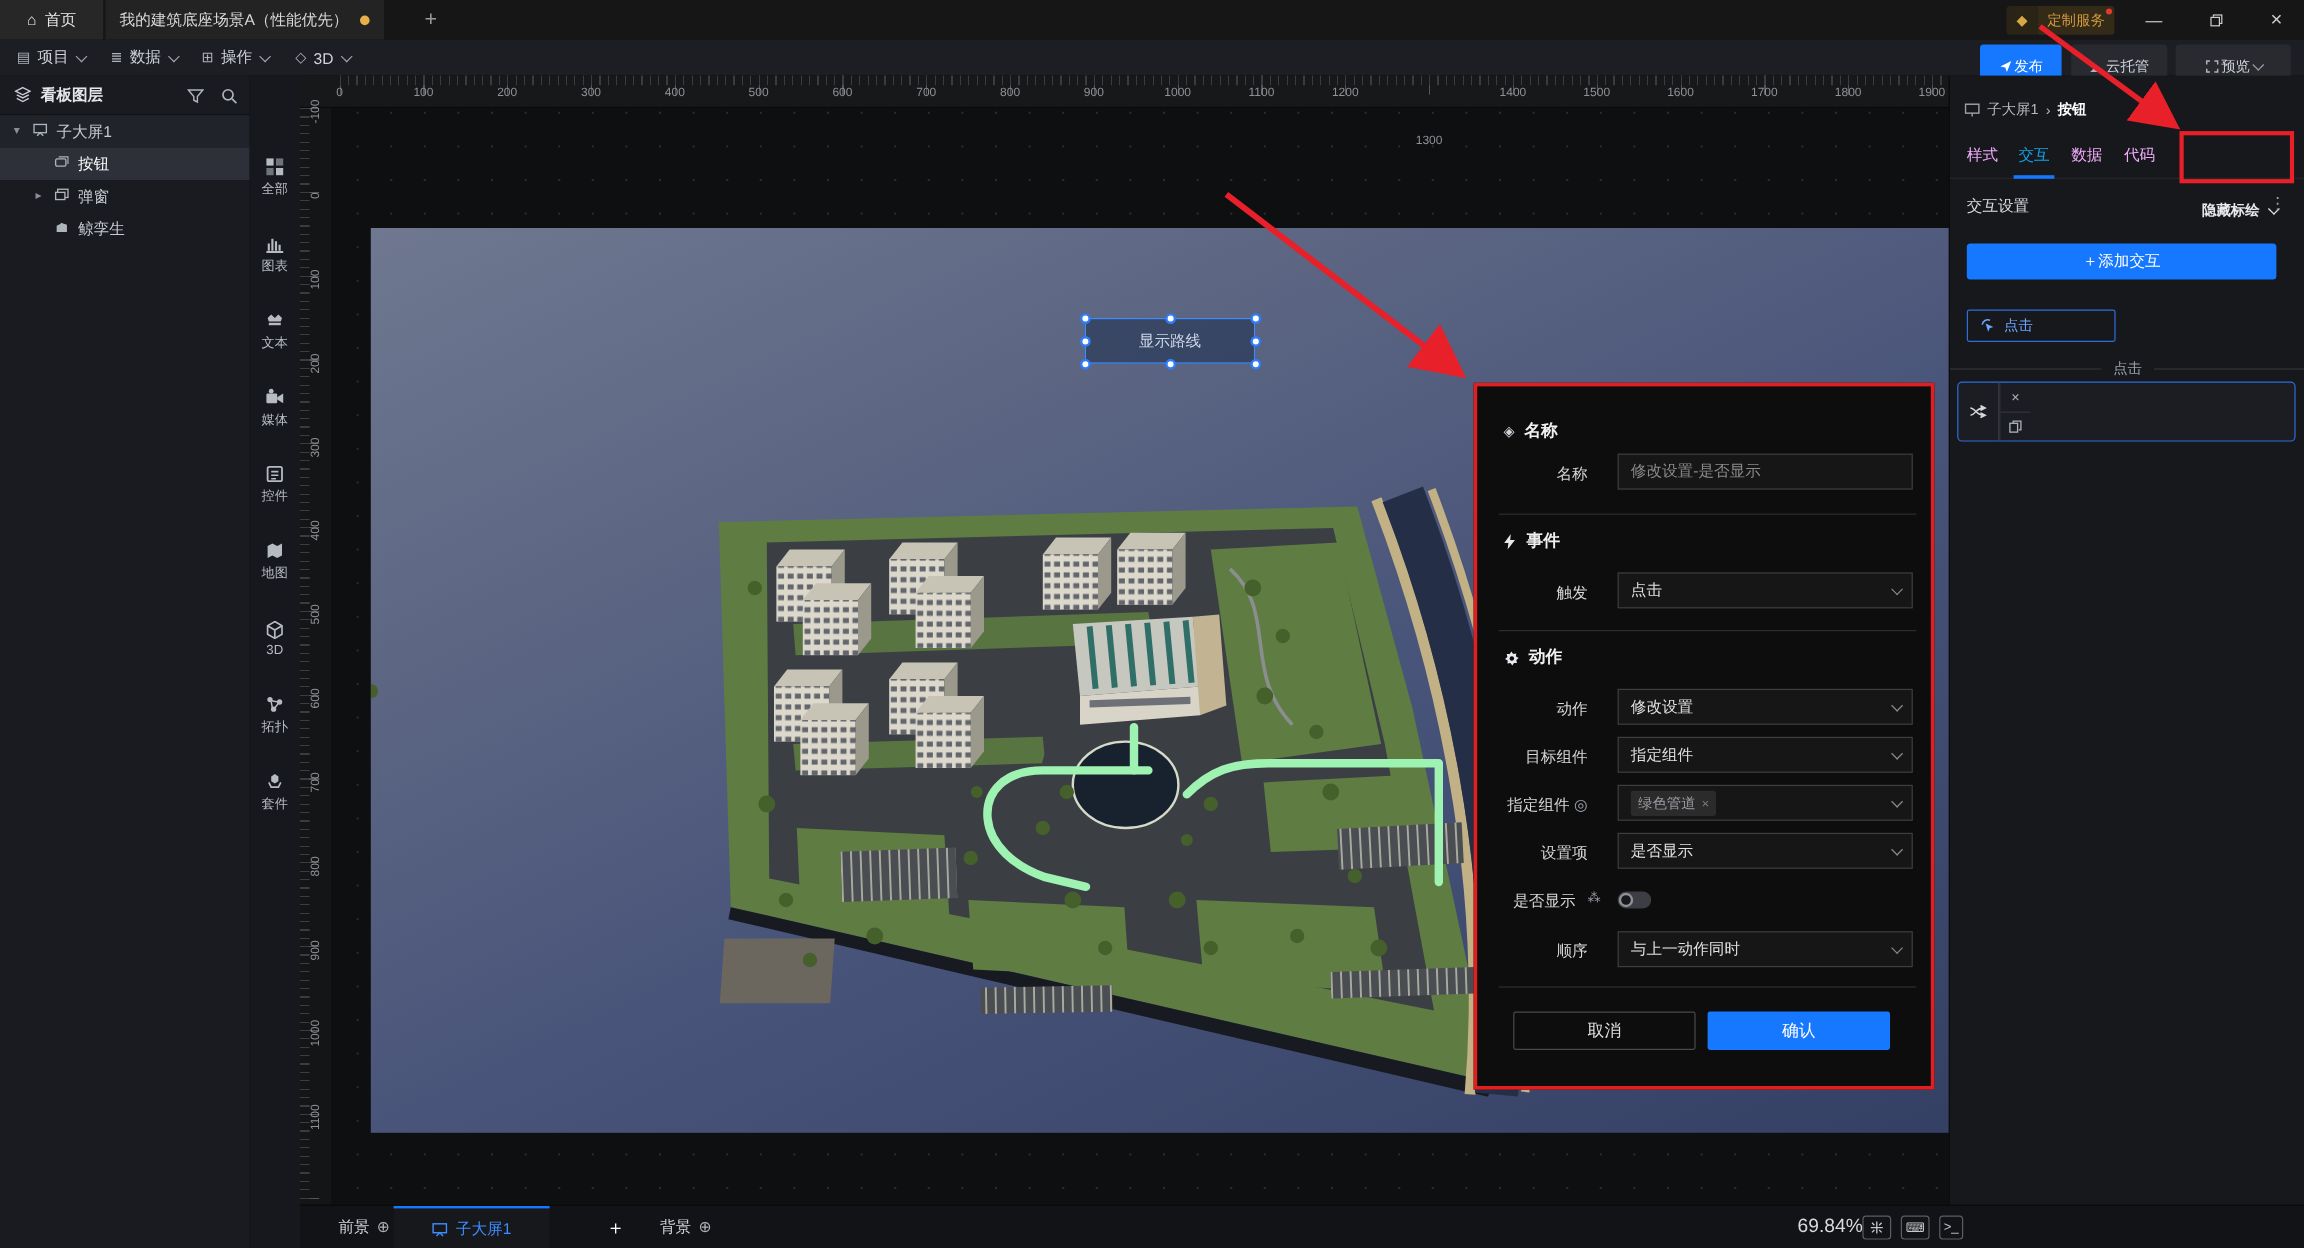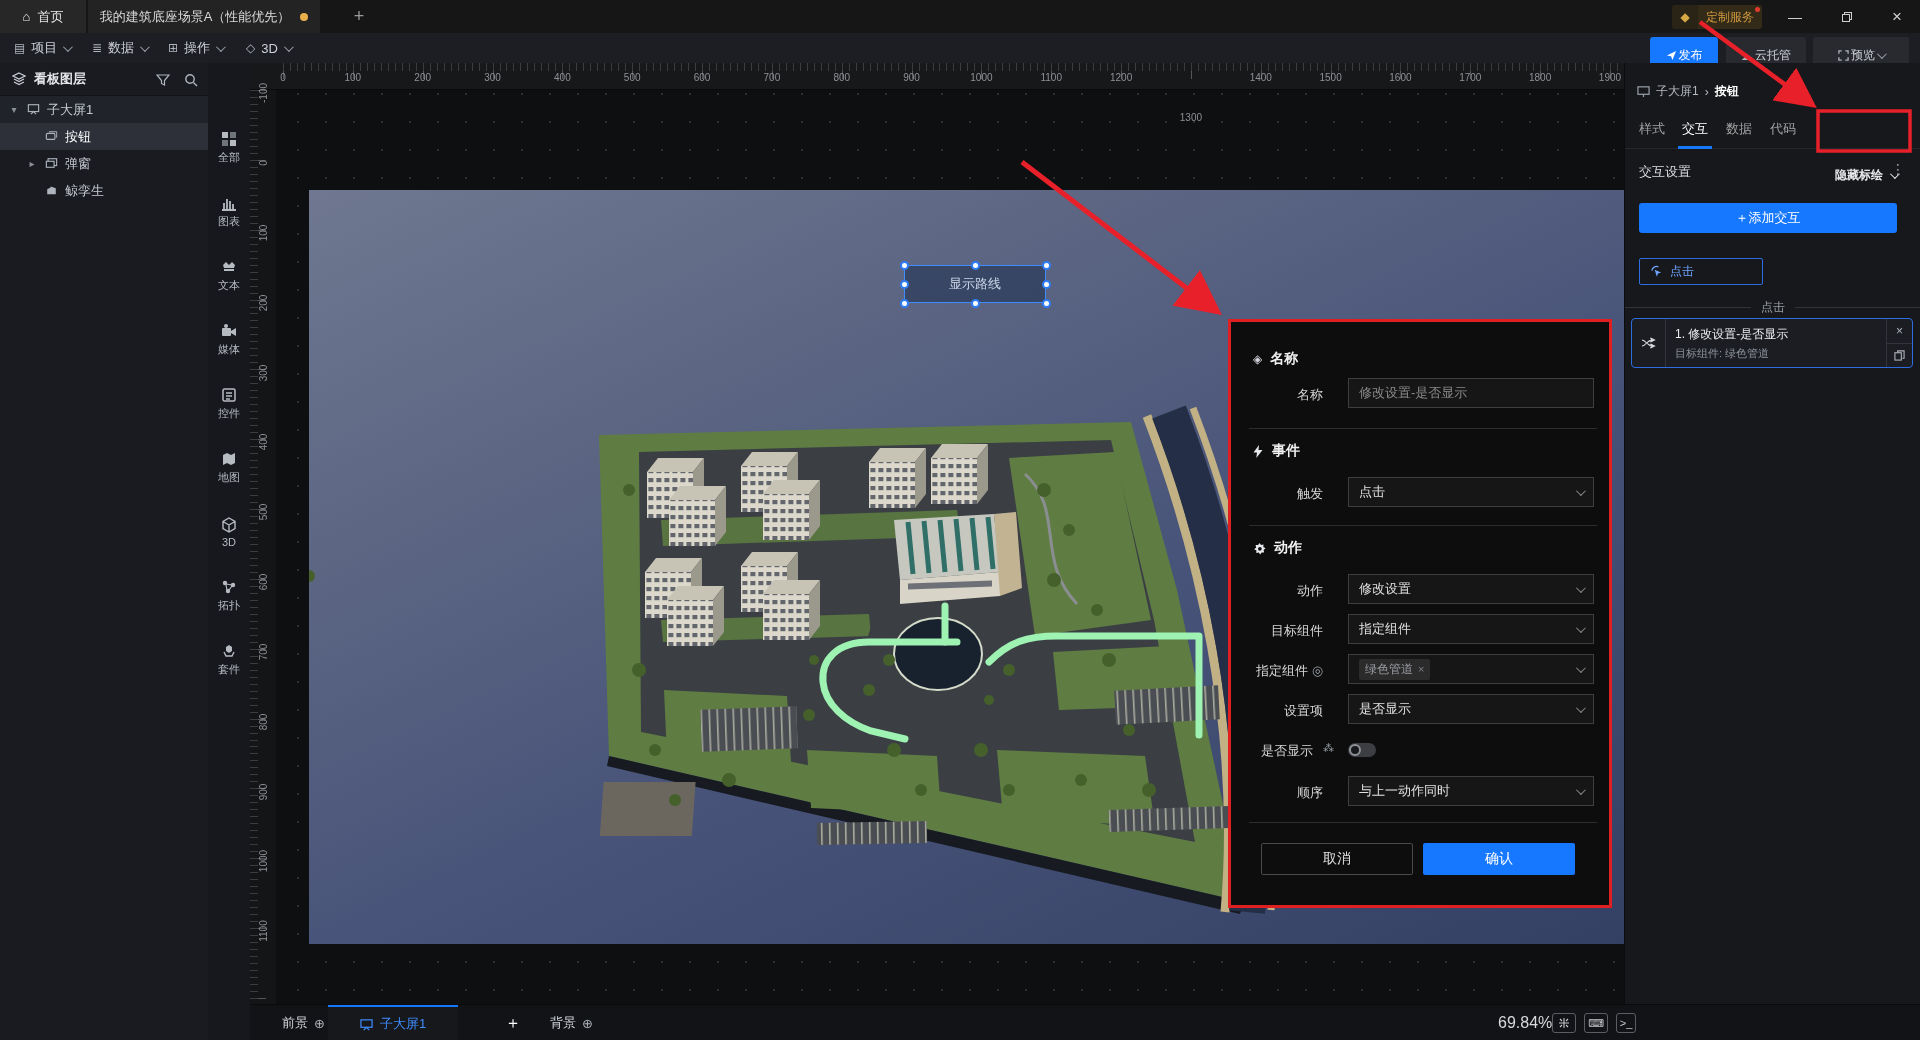--- a/index.html
+++ b/index.html
@@ -85,22 +85,22 @@
     background:rgba(34,50,82,.6); border:1px solid #3f8cff; display:flex; align-items:center; justify-content:center;
     color:#cdd7e8; font-size:13px; }
   .handle { position:absolute; width:9px; height:9px; border-radius:50%; background:#fff; border:2px solid #2f7df6; }
 
   
   .right-panel { position:absolute; left:1624px; top:63px; width:296px; height:941px; background:#17181c;
     border-left:1px solid #0c0c0e; }
   .rp-crumb { position:absolute; left:12px; top:20px; color:#b6bac1; font-size:12px; display:flex; gap:6px; align-items:center;}
   .rp-crumb b { color:#fff; }
   .rp-tabs { position:absolute; left:0; top:46px; width:296px; height:40px; border-bottom:1px solid #26272c; }
-  .rp-tab { position:absolute; top:0; height:40px; display:flex; align-items:center; color:#a3a3a3; font-size:13px; }
-  .rp-tab.active { color:#ffffff; }
+  .rp-tab { position:absolute; top:0; height:40px; display:flex; align-items:center; color:#f0abfc; font-size:13px; }
+  .rp-tab.active { color:#0ea5e9; }
   .rp-tab.active::after { content:""; position:absolute; left:-4px; right:-4px; bottom:0; height:3px; background:#1677ff; }
   .rp-dd { position:absolute; left:198px; top:53px; width:86px; height:26px; display:flex; align-items:center;
     justify-content:center; gap:7px; color:#e8eaed; font-size:12px; font-weight:bold; }
   .rp-sec { position:absolute; left:14px; top:100px; color:#dadde2; font-size:13px; }
   .rp-dots { position:absolute; right:14px; top:98px; color:#9aa0a8; font-size:14px; letter-spacing:1px; }
   .rp-addbtn { position:absolute; left:14px; top:140px; width:258px; height:30px; background:#1677ff; border-radius:3px;
     color:#fff; font-size:13px; display:flex; align-items:center; justify-content:center; gap:4px; }
   .rp-chip { position:absolute; left:14px; top:195px; width:124px; height:27px; border:1px solid #2e6ddd; border-radius:2px;
     color:#6ea4ff; font-size:12px; display:flex; align-items:center; padding-left:10px; gap:7px; }
   .rp-divlabel { position:absolute; left:0; top:232px; width:296px; height:24px; display:flex; align-items:center; gap:10px;
@@ -569,24 +569,20 @@
     </div>
     <div class="rp-divlabel">
       <span>点击</span>
     </div>
     <div class="rp-card">
       <div class="cicon">
         <svg width="16" height="14" viewBox="0 0 16 14">
           <path d="M1 4 C5 4 6 10 11 10 M1 10 C5 10 6 4 11 4 M11 4 l-1.5-2 4 2 -4 2 Z M11 10 l-1.5-2 4 2 -4 2 Z" fill="#d5d8dd" stroke="#d5d8dd" stroke-width="1.1" fill-rule="evenodd"></path>
           </svg>
       </div>
-      <div class="ctxt">
-        <div class="ctitle">1. 修改设置-是否显示</div>
-        <div class="csub">目标组件: 绿色管道</div>
-      </div>
       <div class="cops">
         <div>×</div>
         <div>
           <svg width="11" height="11" viewBox="0 0 12 12">
               <rect x="1" y="3" width="7" height="8" fill="none" stroke="#aeb2b9" stroke-width="1.2"></rect>
               <path d="M4 3 V1 H11 V9 H9" fill="none" stroke="#aeb2b9" stroke-width="1.2"></path>
             </svg>
         </div>
       </div>
     </div>

